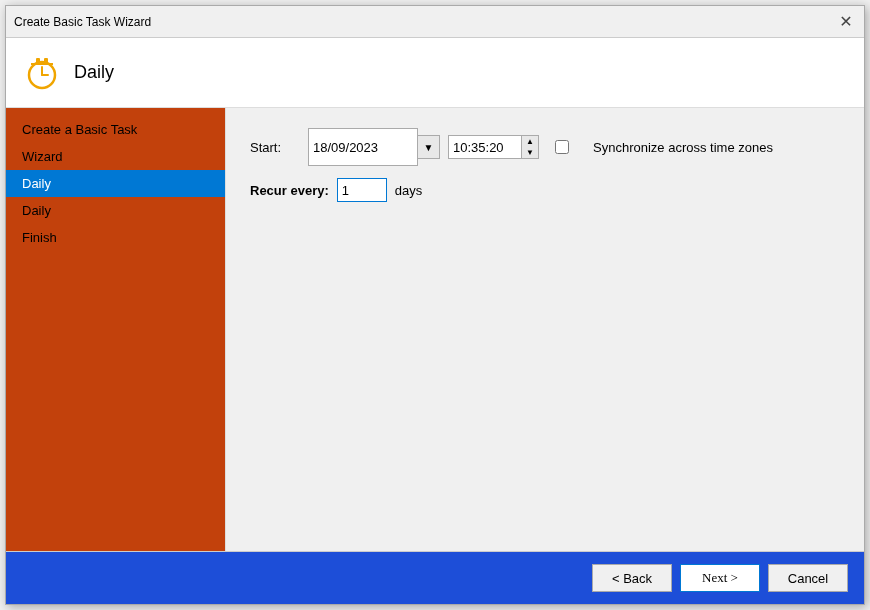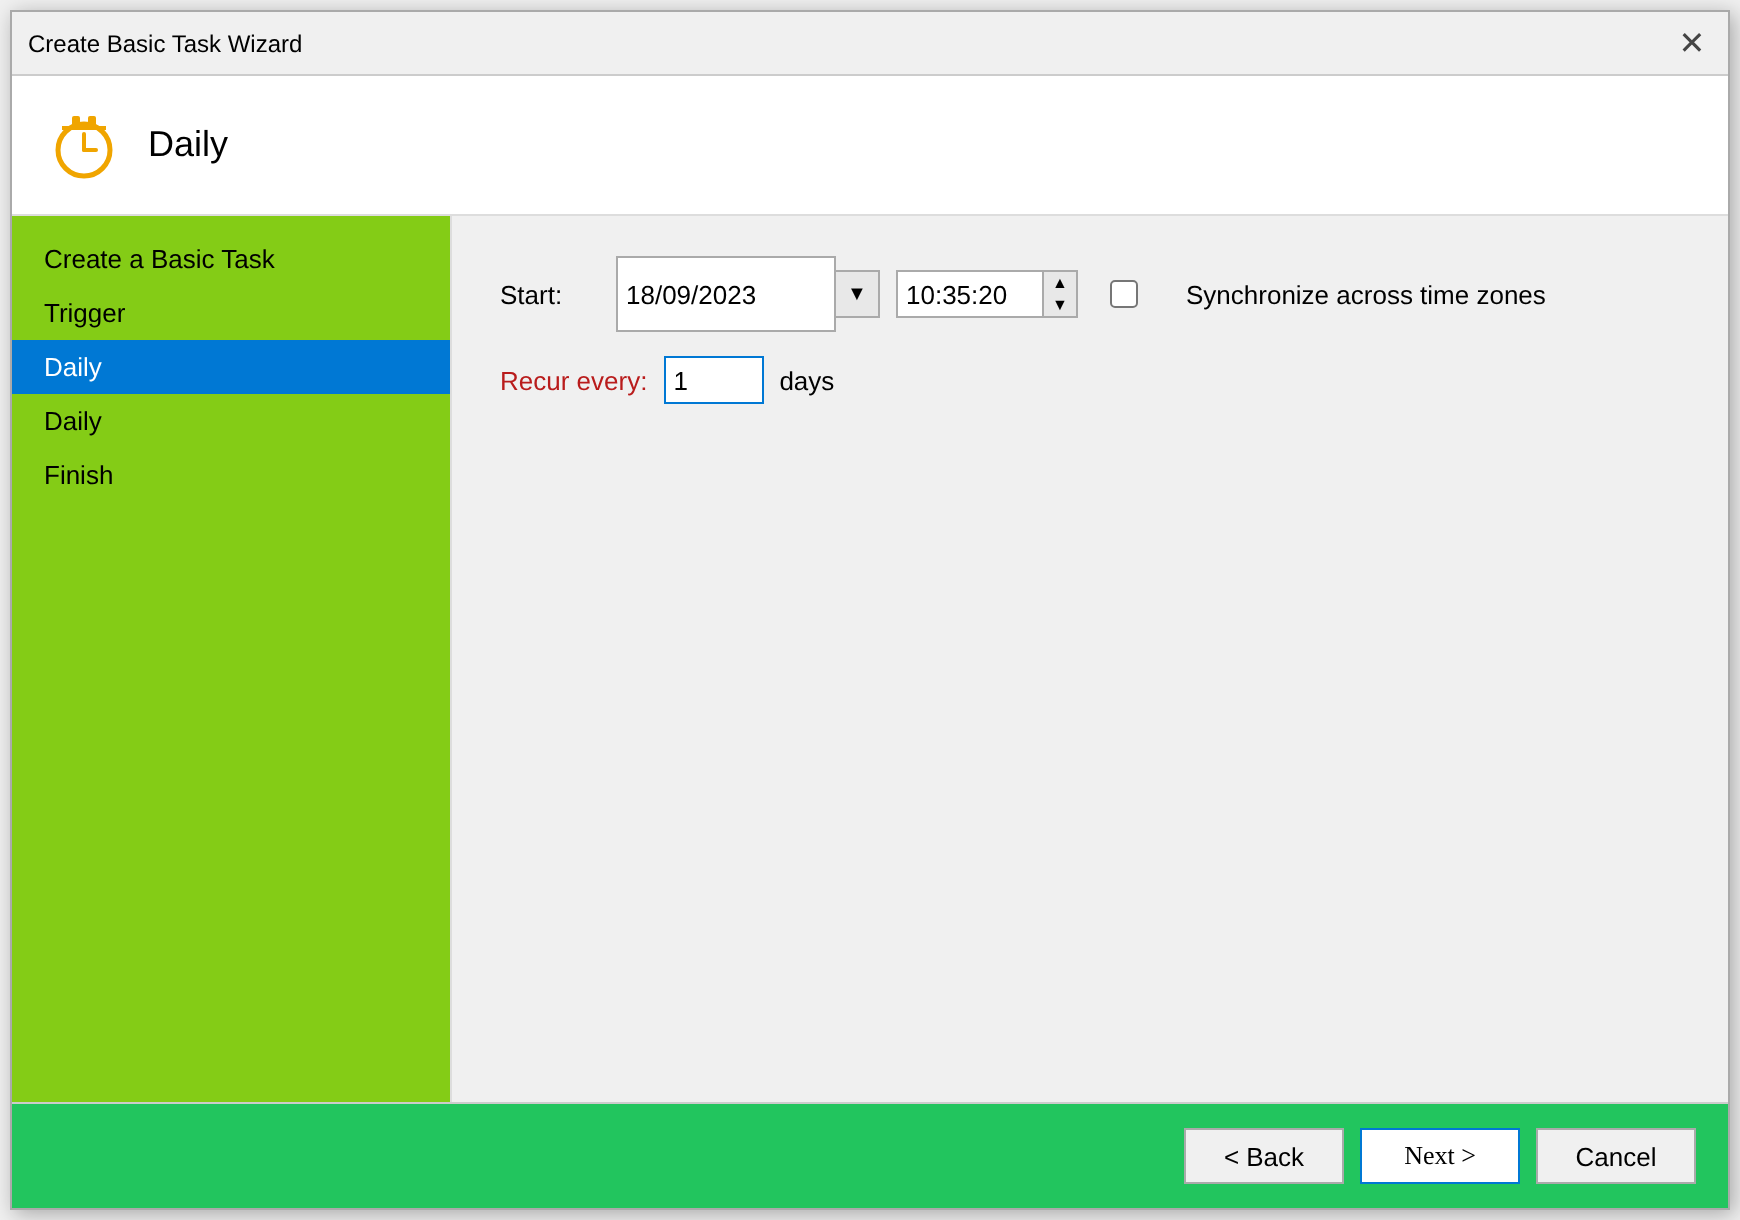--- a/index.html
+++ b/index.html
@@ -85,21 +85,21 @@
     }
 
     .content-area {
       display: flex;
       flex: 1;
       overflow: hidden;
     }
 
     .sidebar {
       width: 220px;
-      background: #84cc16;
+      background: #c2410c;
       padding: 8px 0;
       border-right: 1px solid #ddd;
     }
 
     .sidebar-item {
       padding: 6px 16px;
       cursor: pointer;
       color: #000;
       font-size: 13px;
     }
@@ -202,21 +202,22 @@
     }
 
     .recur-row {
       display: flex;
       align-items: center;
       gap: 8px;
     }
 
     .recur-label {
       font-size: 13px;
-      color: #b91c1c;
+      color: #000000;
+      font-weight: bold;
     }
 
     .recur-input {
       width: 50px;
       height: 24px;
       border: 1px solid #0078d4;
       padding: 2px 4px;
       font-size: 13px;
       background: white;
       outline: none;
@@ -226,21 +227,21 @@
       font-size: 13px;
       color: #000;
     }
 
     .footer {
       padding: 12px 16px;
       border-top: 1px solid #ccc;
       display: flex;
       justify-content: flex-end;
       gap: 8px;
-      background: #22c55e;
+      background: #1d4ed8;
     }
 
     .btn {
       height: 28px;
       padding: 0 16px;
       border: 1px solid #aaa;
       background: #f0f0f0;
       cursor: pointer;
       font-size: 13px;
       min-width: 80px;
@@ -284,21 +285,21 @@
         <line x1="8" y1="10" x2="30" y2="10" stroke="#f0a500" stroke-width="2"></line>
       </svg>
     </div>
     <span class="header-title">Daily</span>
   </div>
 
   <div class="content-area">
 
     <div class="sidebar">
       <div class="sidebar-item">Create a Basic Task</div>
-      <div class="sidebar-item">Trigger</div>
+      <div class="sidebar-item">Wizard</div>
       <div class="sidebar-item active">Daily</div>
       <div class="sidebar-item">Daily</div>
       <div class="sidebar-item">Finish</div>
     </div>
 
     <div class="main-content">
 
       <div class="form-row">
         <span class="form-label">Start:</span>
         <div class="date-field-group">

